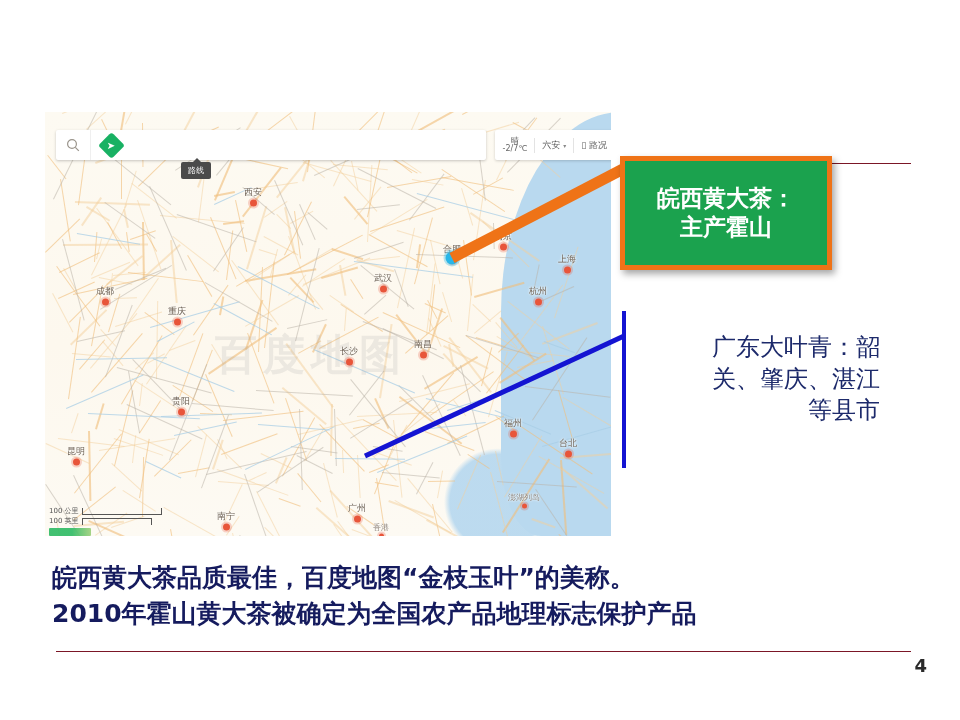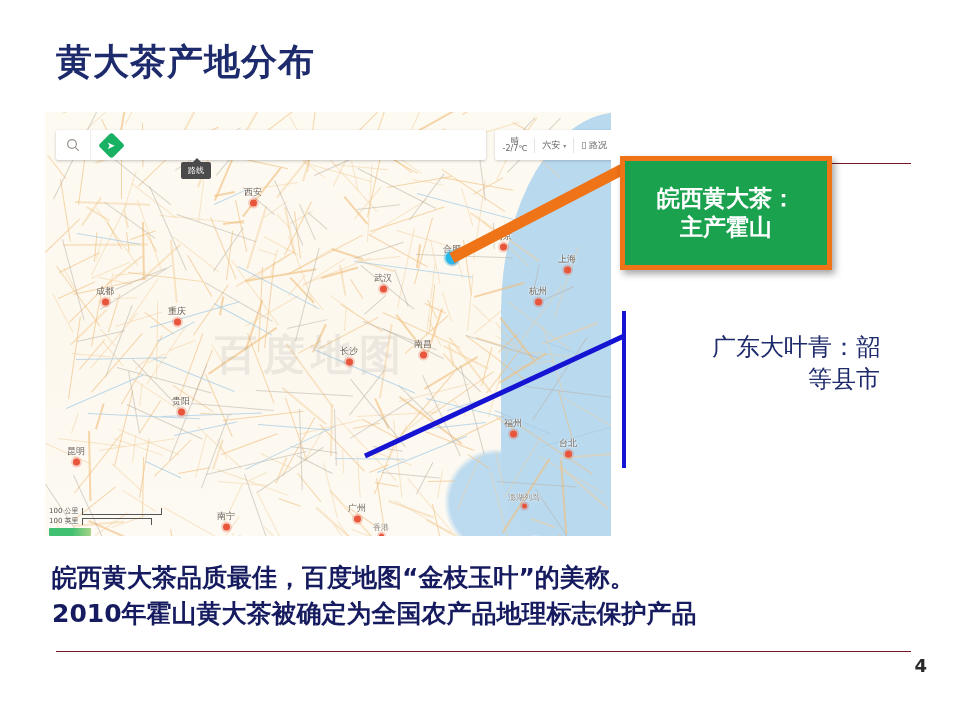--- a/index.html
+++ b/index.html
@@ -173,21 +173,20 @@
   .page-no{
     position:absolute;right:33px;top:655px;
     font-size:18px;color:#2a2a2a;font-weight:bold;
   }
 </style>
 </head>
 <body>
 
 <div id="slide">
 
-  <div class="slide-title">黄大茶产地分布</div>
 
   <div class="rule rule-top"></div>
   <div class="rule rule-bottom"></div>
 
   <div class="map-frame">
 
     <div class="map-land"></div>
     <div class="map-water sea-east"></div>
 
     <div id="geo-layer">
@@ -746,20 +745,21 @@
   </svg>
 
   <div class="green-box">
     <div class="l1">皖西黄大茶：</div>
     <div class="l2">主产霍山</div>
   </div>
 
   <div class="blue-bar"></div>
   <div class="blue-text">
     <div>广东大叶青：韶</div>
+    <div>关、肇庆、湛江</div>
     <div>等县市</div>
   </div>
 
   <div class="body-text">
     <div class="ln">皖西黄大茶品质最佳，百度地图“金枝玉叶”的美称。</div>
     <div class="ln">2010年霍山黄大茶被确定为全国农产品地理标志保护产品</div>
   </div>
 
   <div class="page-no">4</div>
 </div>

